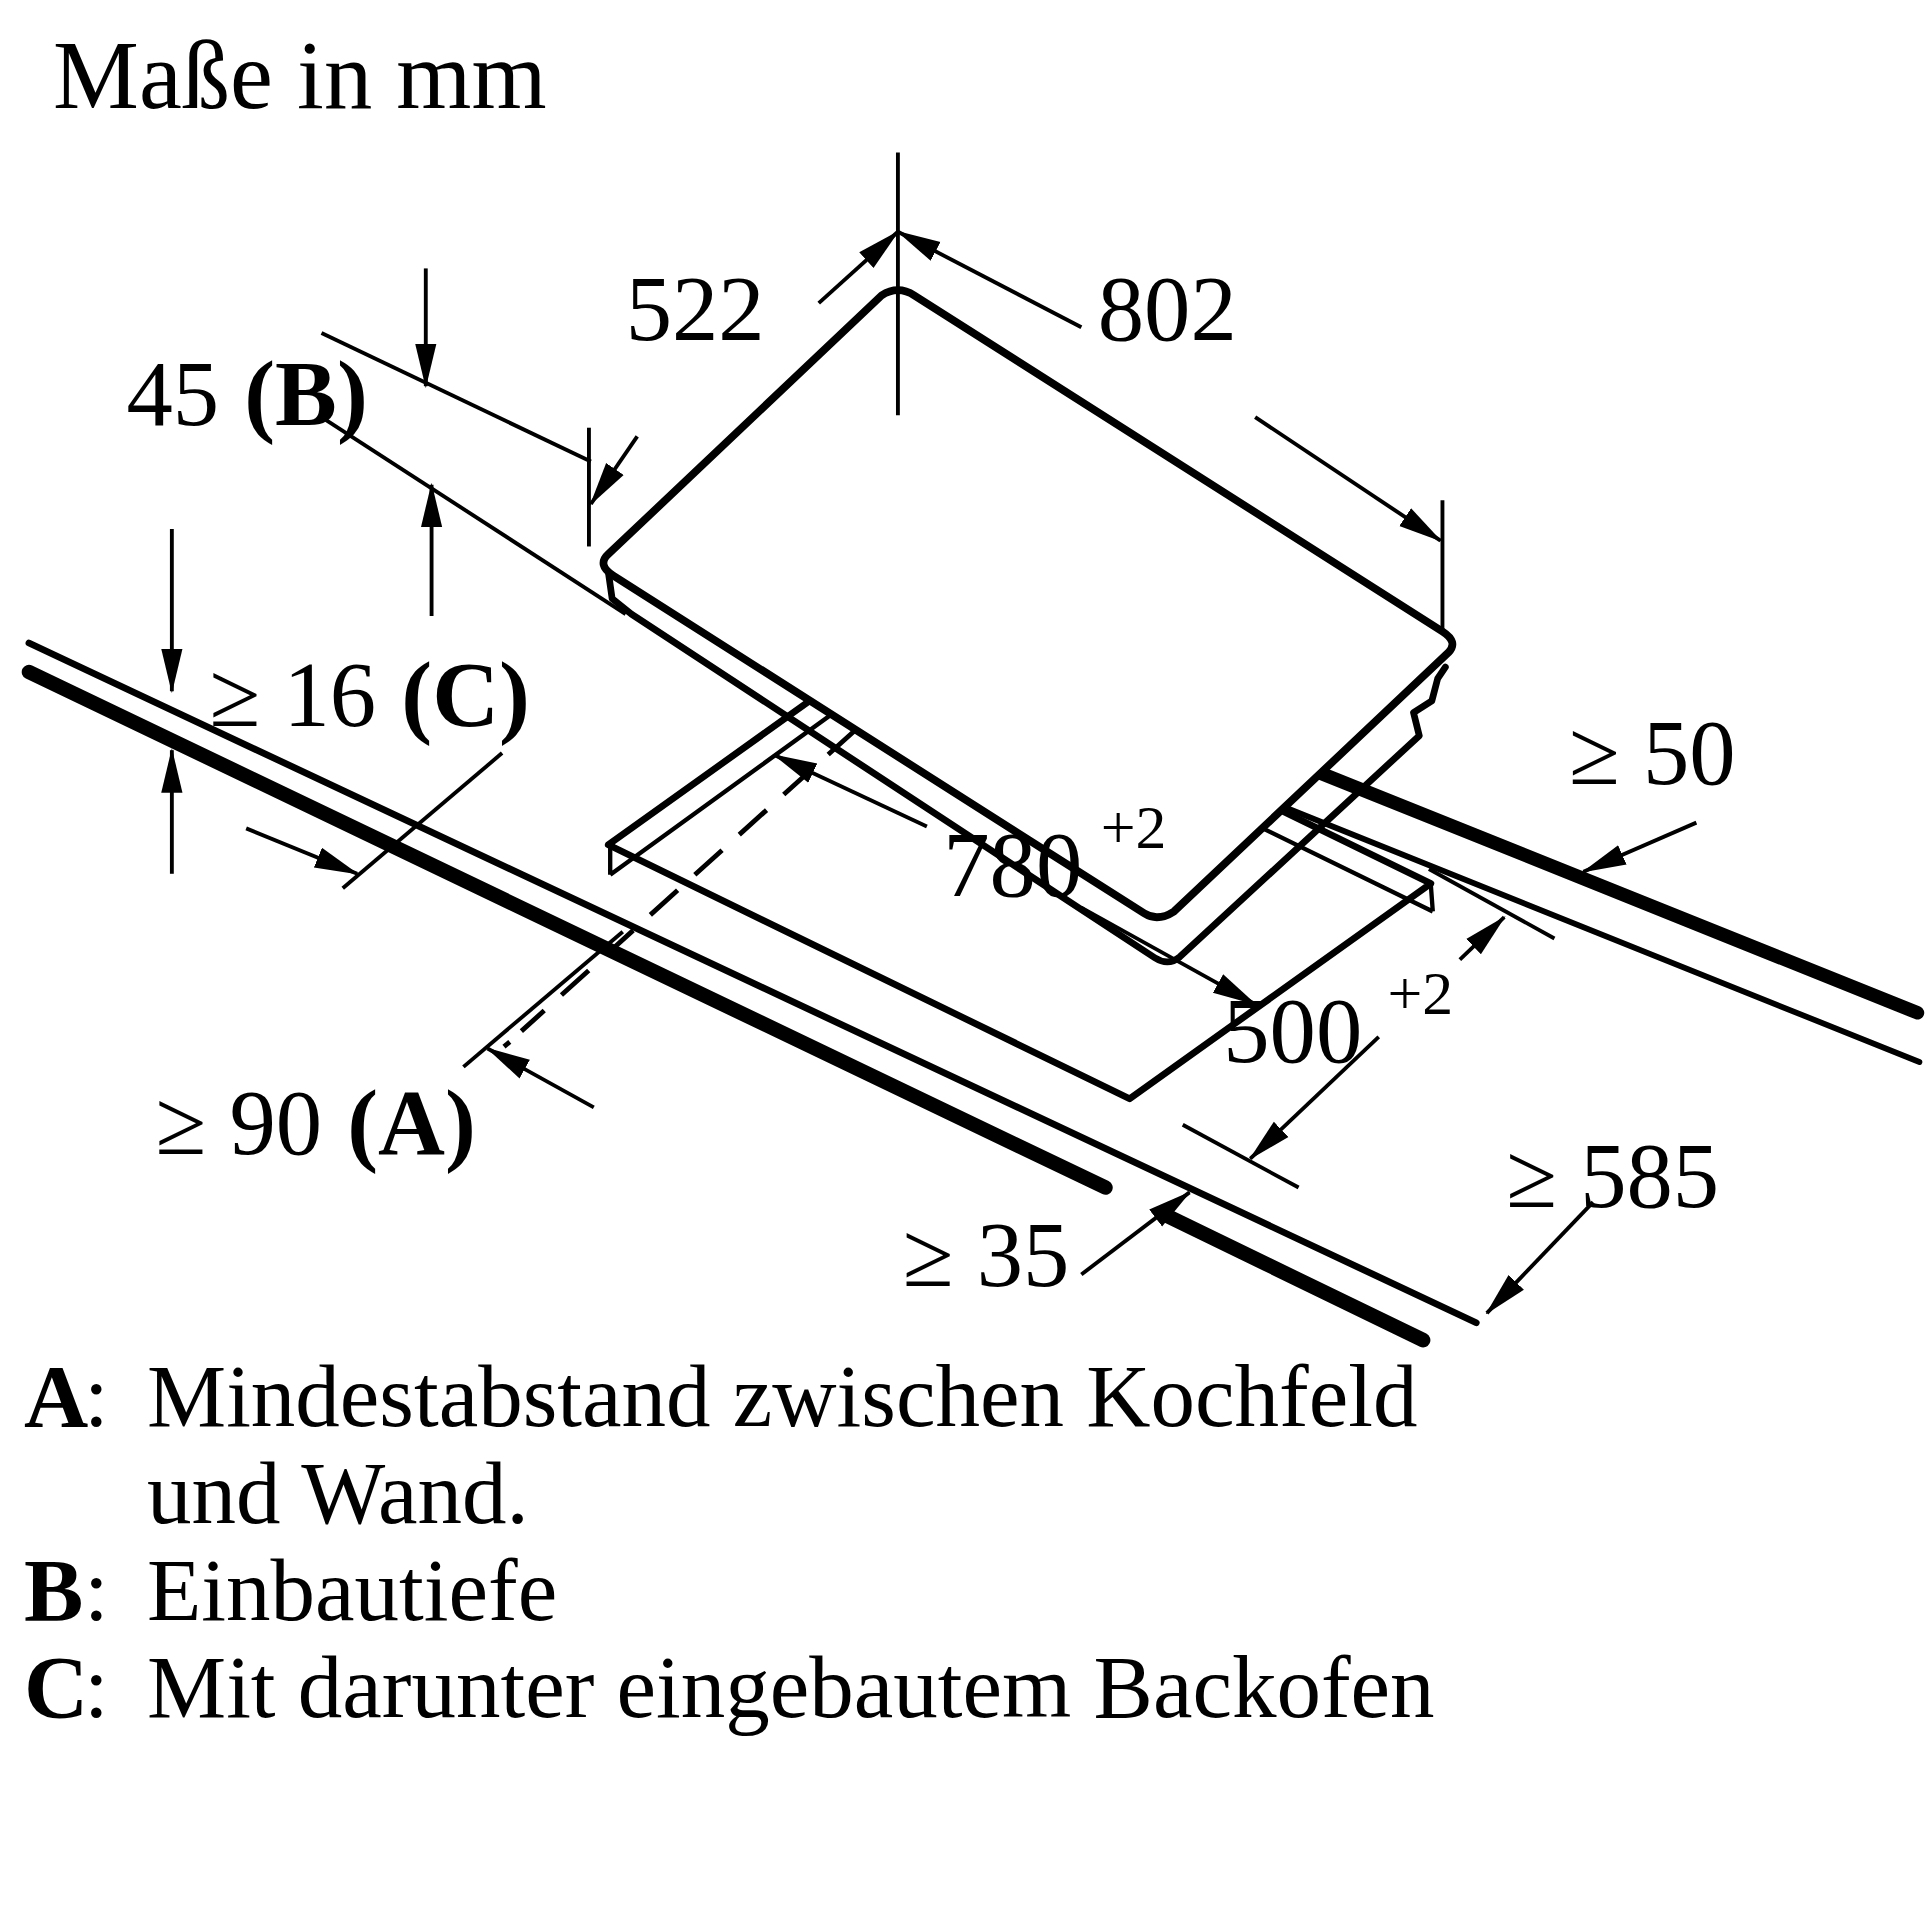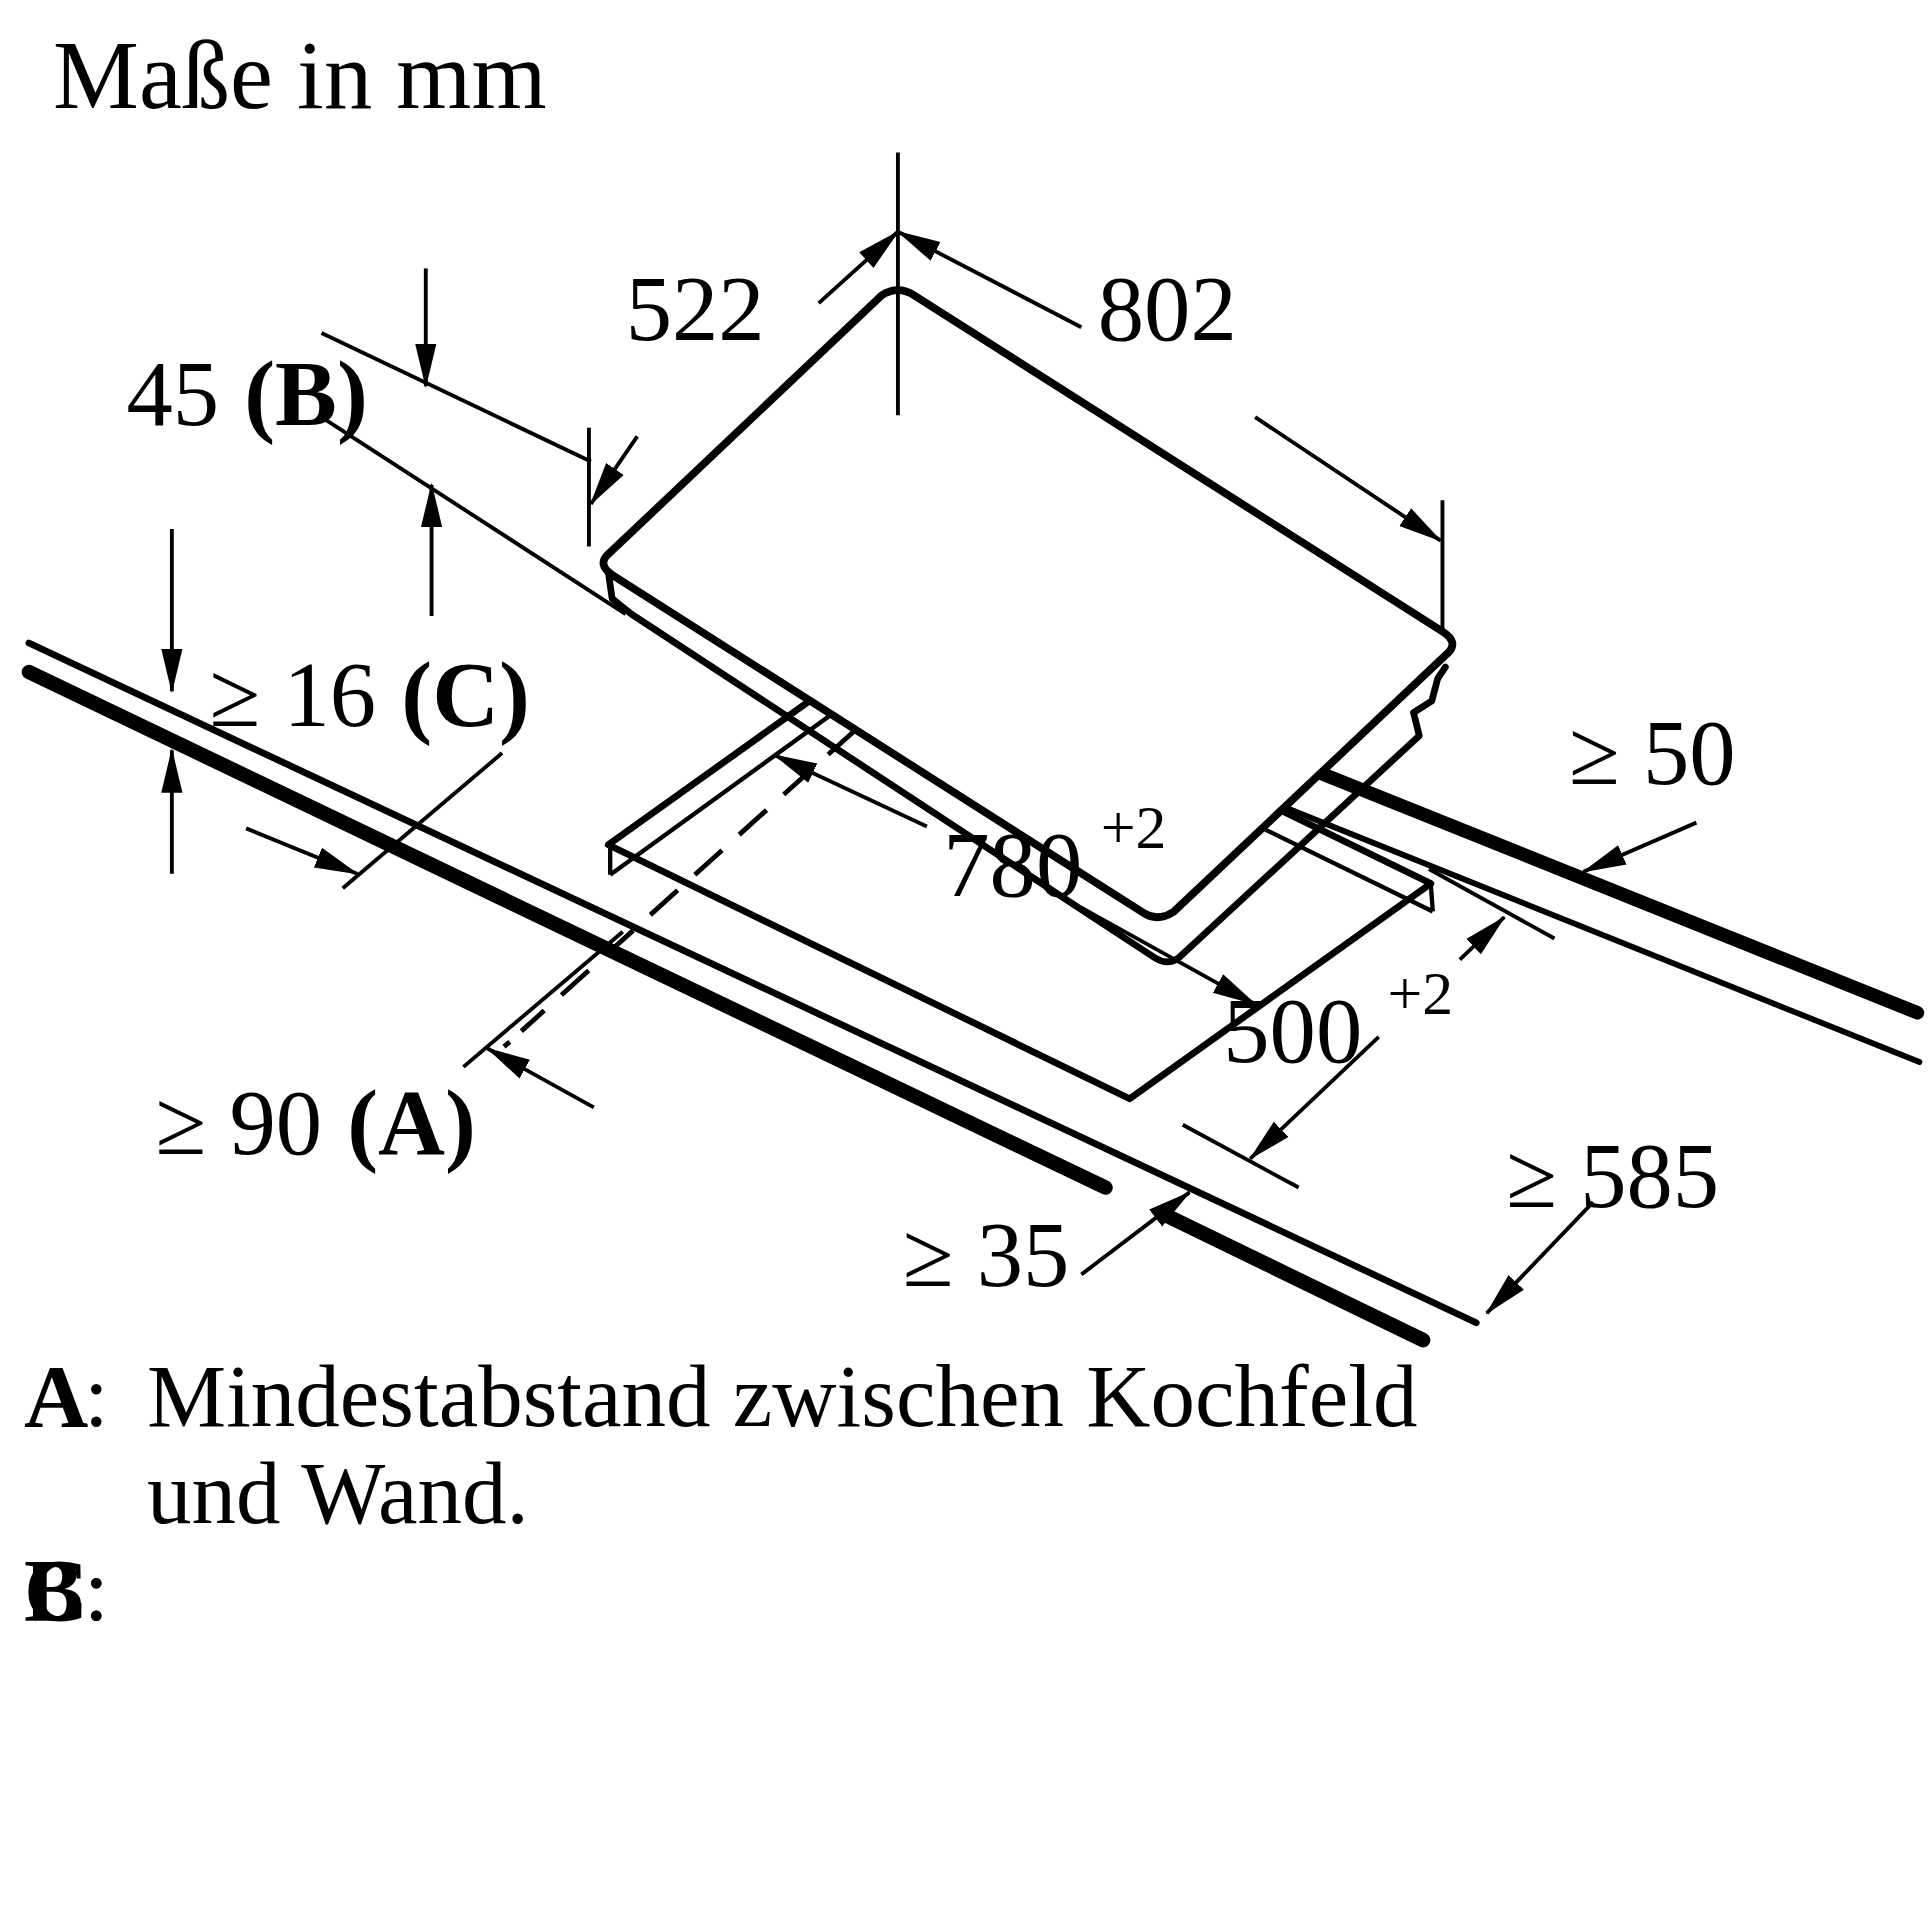--- a/index.html
+++ b/index.html
@@ -130,21 +130,23 @@
     <span>Mindestabstand zwischen Kochfeld</span>
   </div>
   <div class="lline">
     <span class="lkey"></span>
     <span class="lsep"></span>
     <span>und Wand.</span>
   </div>
   <div class="lline">
     <span class="lkey">B</span>
     <span class="lsep">:</span>
+    <span>Einbautiefe</span>
   </div>
   <div class="lline">
     <span class="lkey">C</span>
     <span class="lsep">:</span>
+    <span>Mit darunter eingebautem Backofen</span>
   </div>
 </div>
 
 </div>
 
 
 </body></html>

